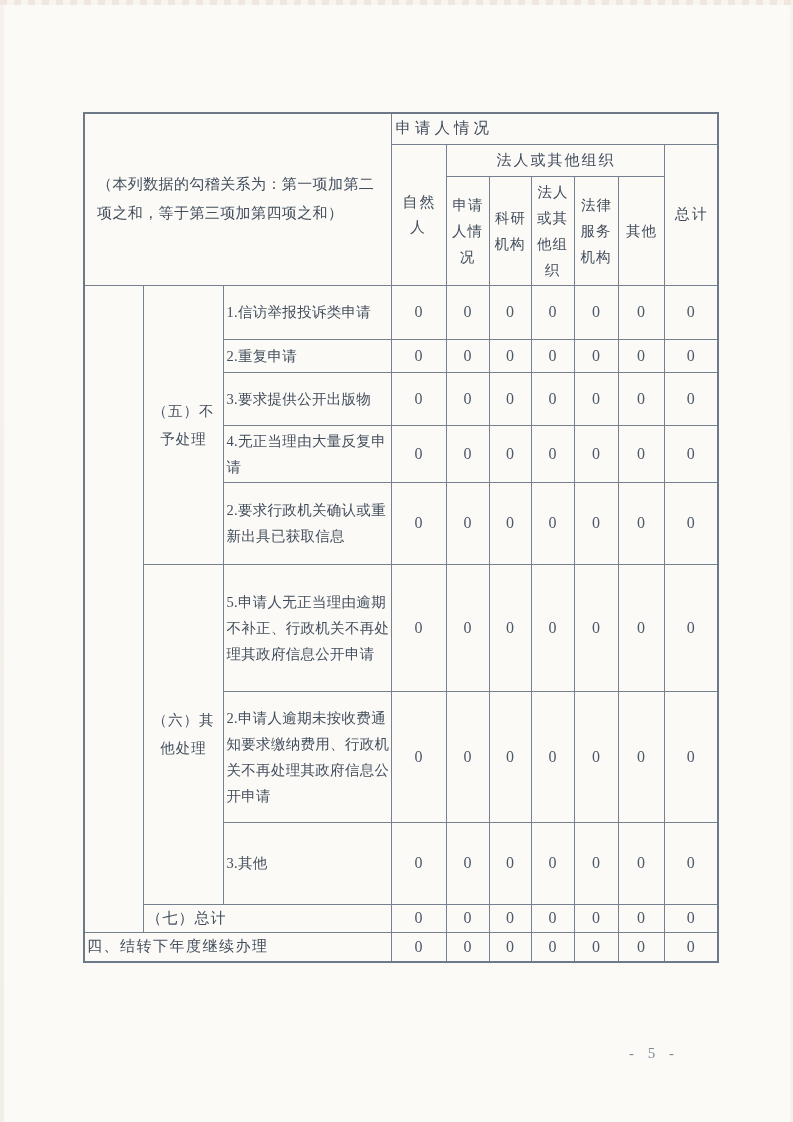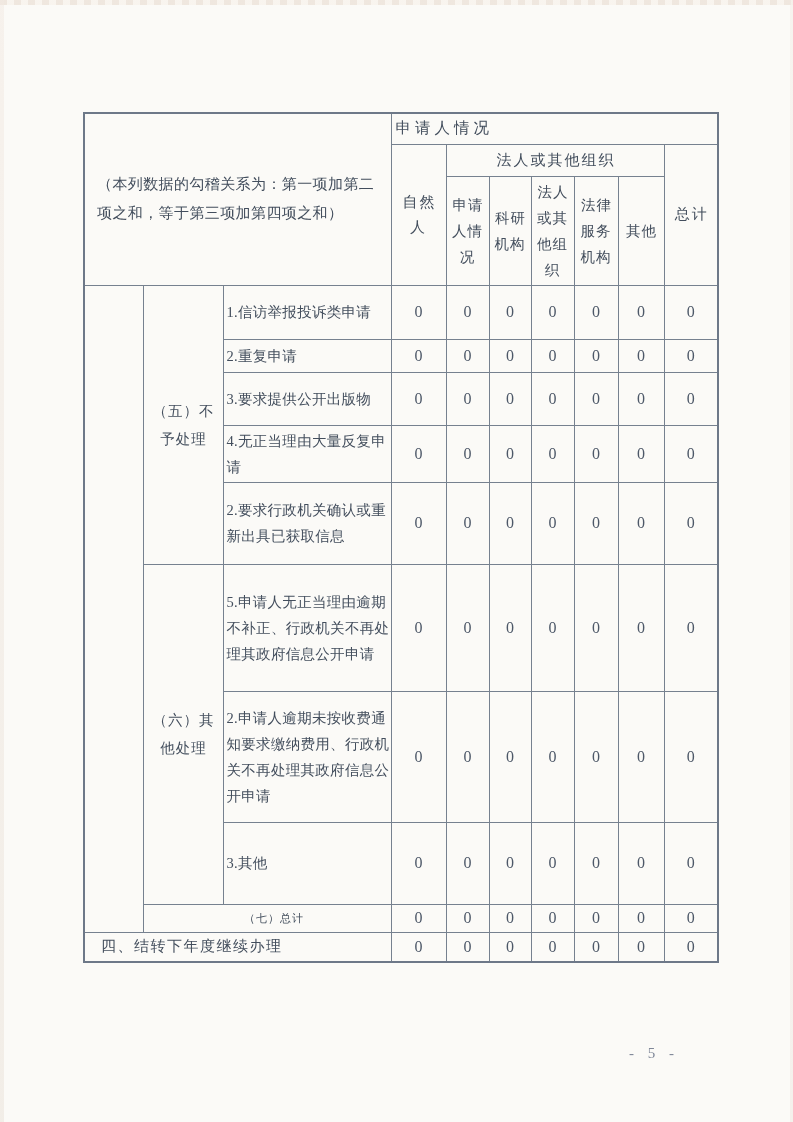--- a/index.html
+++ b/index.html
@@ -24,22 +24,22 @@
   }
   td{border:1px solid #76818f;vertical-align:middle;overflow:hidden;padding:0;}
 
   td.note{font-size:15px;line-height:29px;letter-spacing:.4px;padding:0 12px;text-align:left;}
   td.hdr-app{text-align:left;font-size:15.5px;letter-spacing:4px;text-indent:4px;}
   td.hdr{text-align:center;font-size:15px;letter-spacing:2px;text-indent:2px;line-height:25px;padding:2px 1px;margin-left:15px;}
   td.hdr-org{text-align:center;font-size:14.5px;letter-spacing:1px;text-indent:1px;line-height:26px;padding:2px 1px;}
   td.cat{font-size:14.5px;letter-spacing:1px;line-height:28px;padding:2px 1px 2px 2px;text-align:center;}
   td.item{font-size:14.5px;letter-spacing:.3px;line-height:26px;padding:2px 1px 2px 3px;text-align:left;}
   td.val{text-align:center;font-size:16px;color:#4d5868;}
-  td.span-label{font-size:11px;letter-spacing:1px;padding-left:14px;text-align:center;}
-  td.row4-label{font-size:15px;letter-spacing:1.5px;padding-left:16px;text-align:left;}
+  td.span-label{font-size:15px;letter-spacing:1px;padding-left:3px;text-align:left;}
+  td.row4-label{font-size:15px;letter-spacing:1.5px;padding-left:2px;text-align:left;}
   td.empty-col{background:transparent;}
 
   .page-number{
     position:absolute;left:610px;top:1045px;width:88px;
     text-align:center;font-size:15px;letter-spacing:5px;color:#7f8798;
   }
 </style>
 </head>
 <body>
 

